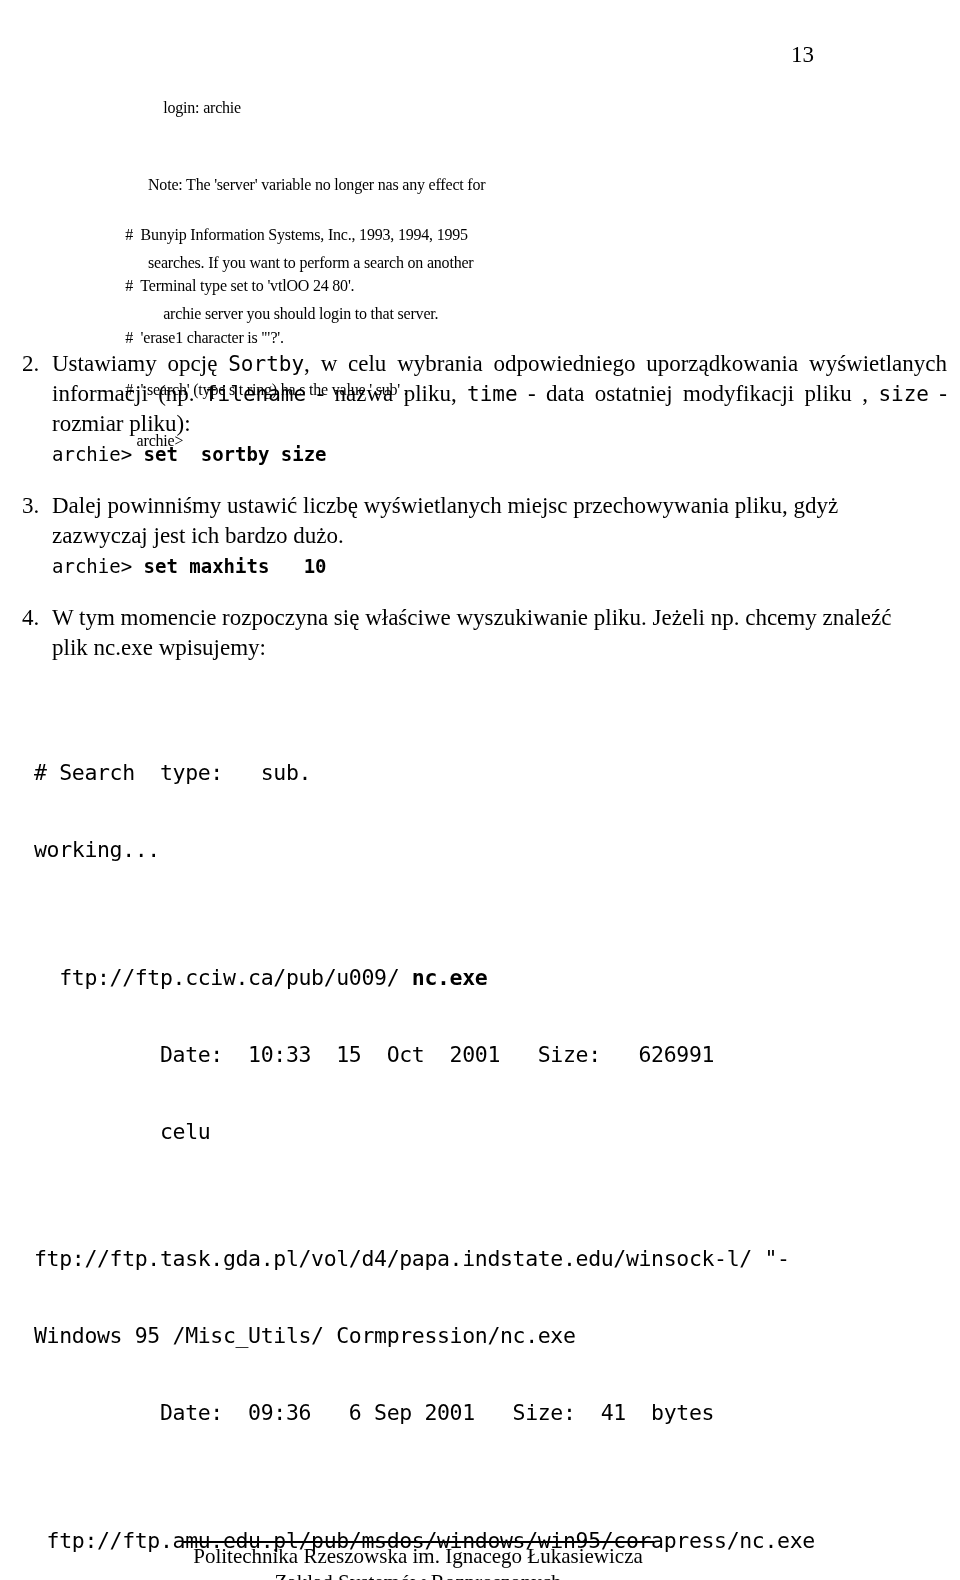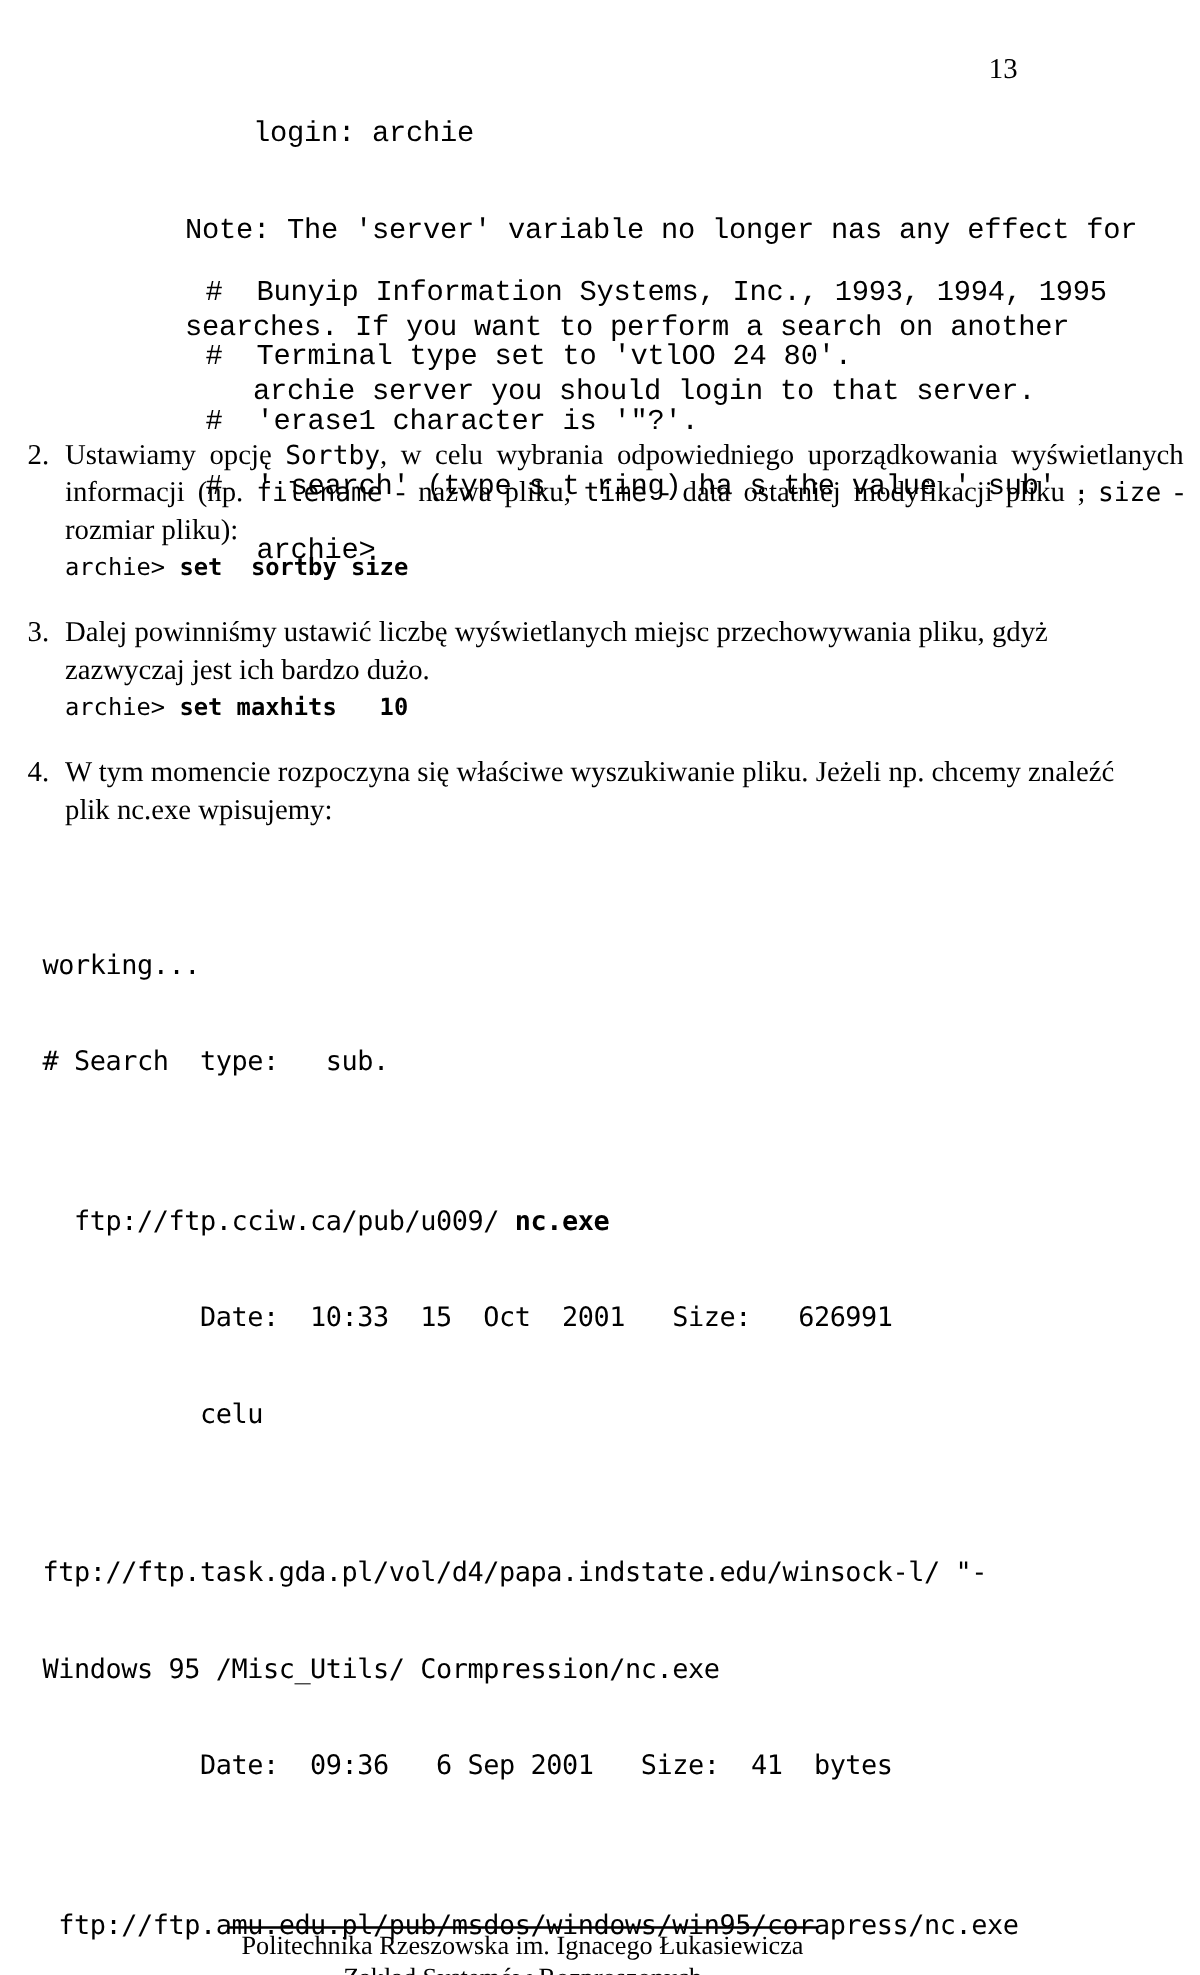--- a/index.html
+++ b/index.html
@@ -28,22 +28,22 @@
     position: absolute;
     top: 2px;
     right: 22px;
     font-family: "Liberation Serif", serif;
     font-size: 23px;
     line-height: 1;
   }
 
   
   .mono {
-    font-family: Liberation Mono, monospace;
-    font-size: 23px;
+    font-family: Liberation Serif, serif;
+    font-size: 16px;
     line-height: 25.8px;
     white-space: pre;
     letter-spacing: -0.2px;
   }
 
   
   .term-top {
     position: absolute;
     left: 148px;
     top: 28px;
@@ -180,22 +180,22 @@
   </div>
 
   <div class="item" style="top:562px;">
     <span class="num">4.</span>
     <div class="body">
       <div class="prose"><span>W tym momencie rozpoczyna się właściwe wyszukiwanie pliku. Jeżeli np. chcemy znaleźć</span><br><span>plik nc.exe wpisujemy:</span></div>
     </div>
   </div>
 
   <div class="results">
+    <span class="line"># Search  type:   sub.</span>
     <span class="line">working...</span>
-    <span class="line"># Search  type:   sub.</span>
 
     
     <span class="line"><span>  ftp://ftp.cciw.ca/pub/u009/ </span><b>nc.exe</b></span>
     <span class="line">          Date:  10:33  15  Oct  2001   Size:   626991</span>
     <span class="line">          celu</span>
 
     
     <span class="line">ftp://ftp.task.gda.pl/vol/d4/papa.indstate.edu/winsock-l/ "-</span>
     <span class="line">Windows 95 /Misc_Utils/ Cormpression/nc.exe</span>
     <span class="line">          Date:  09:36   6 Sep 2001   Size:  41  bytes</span>

